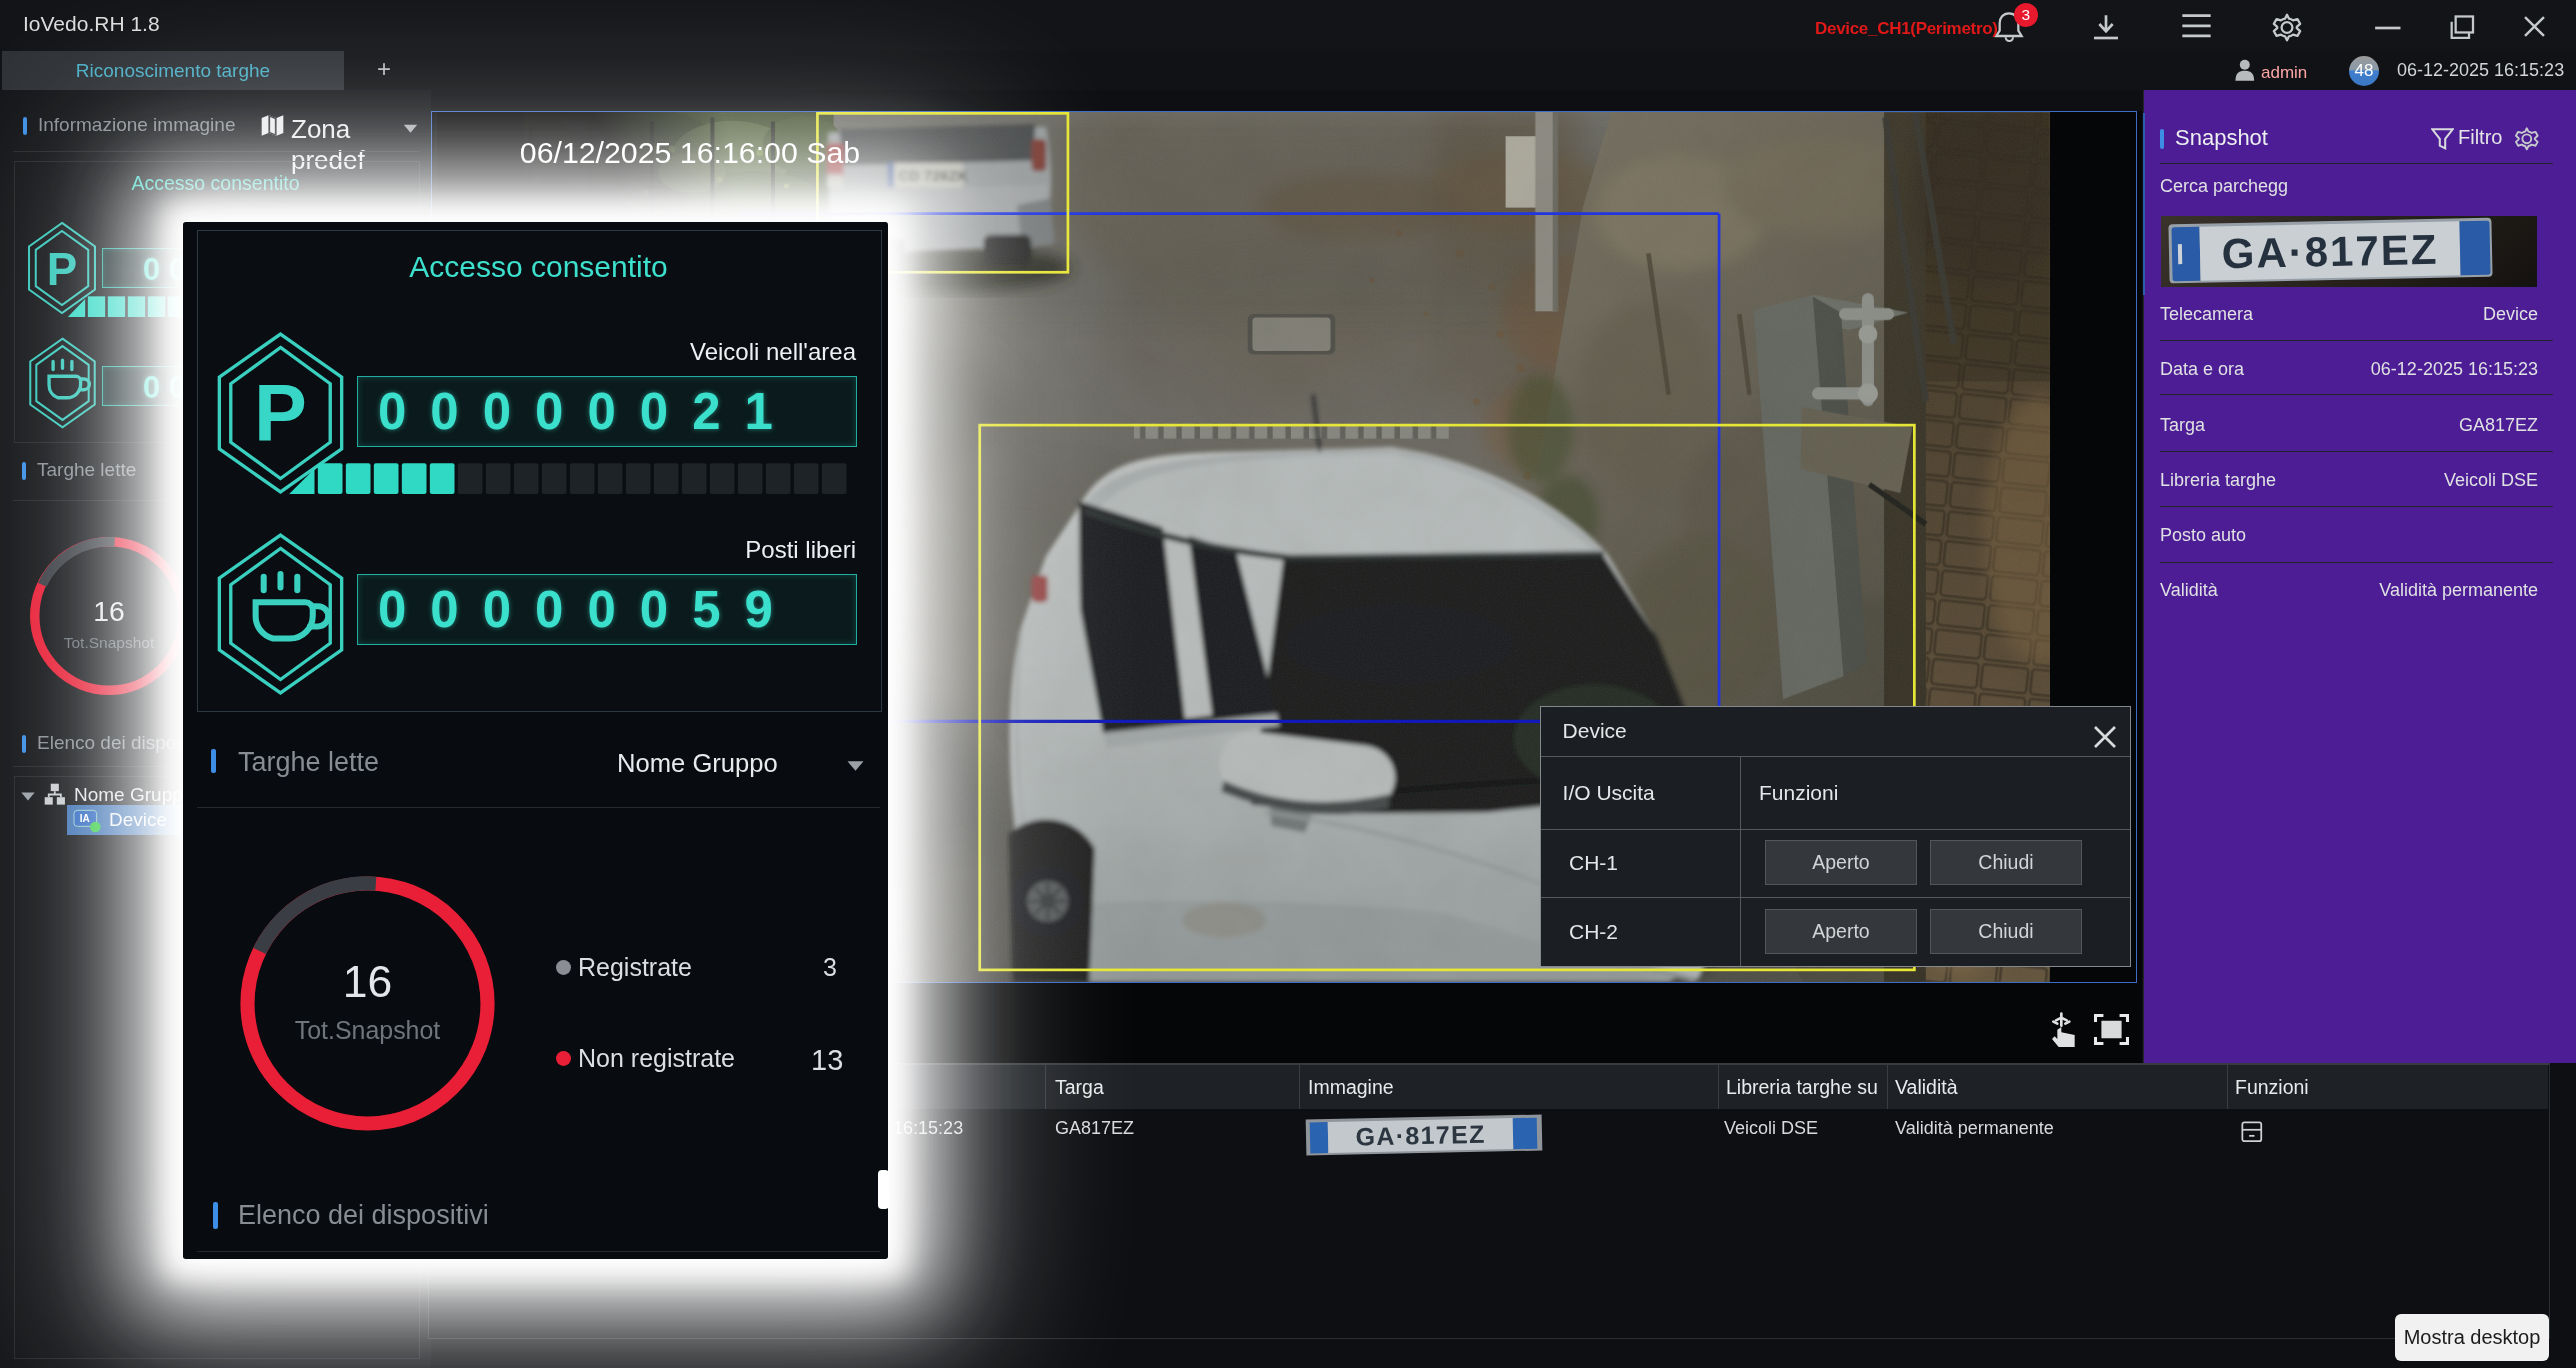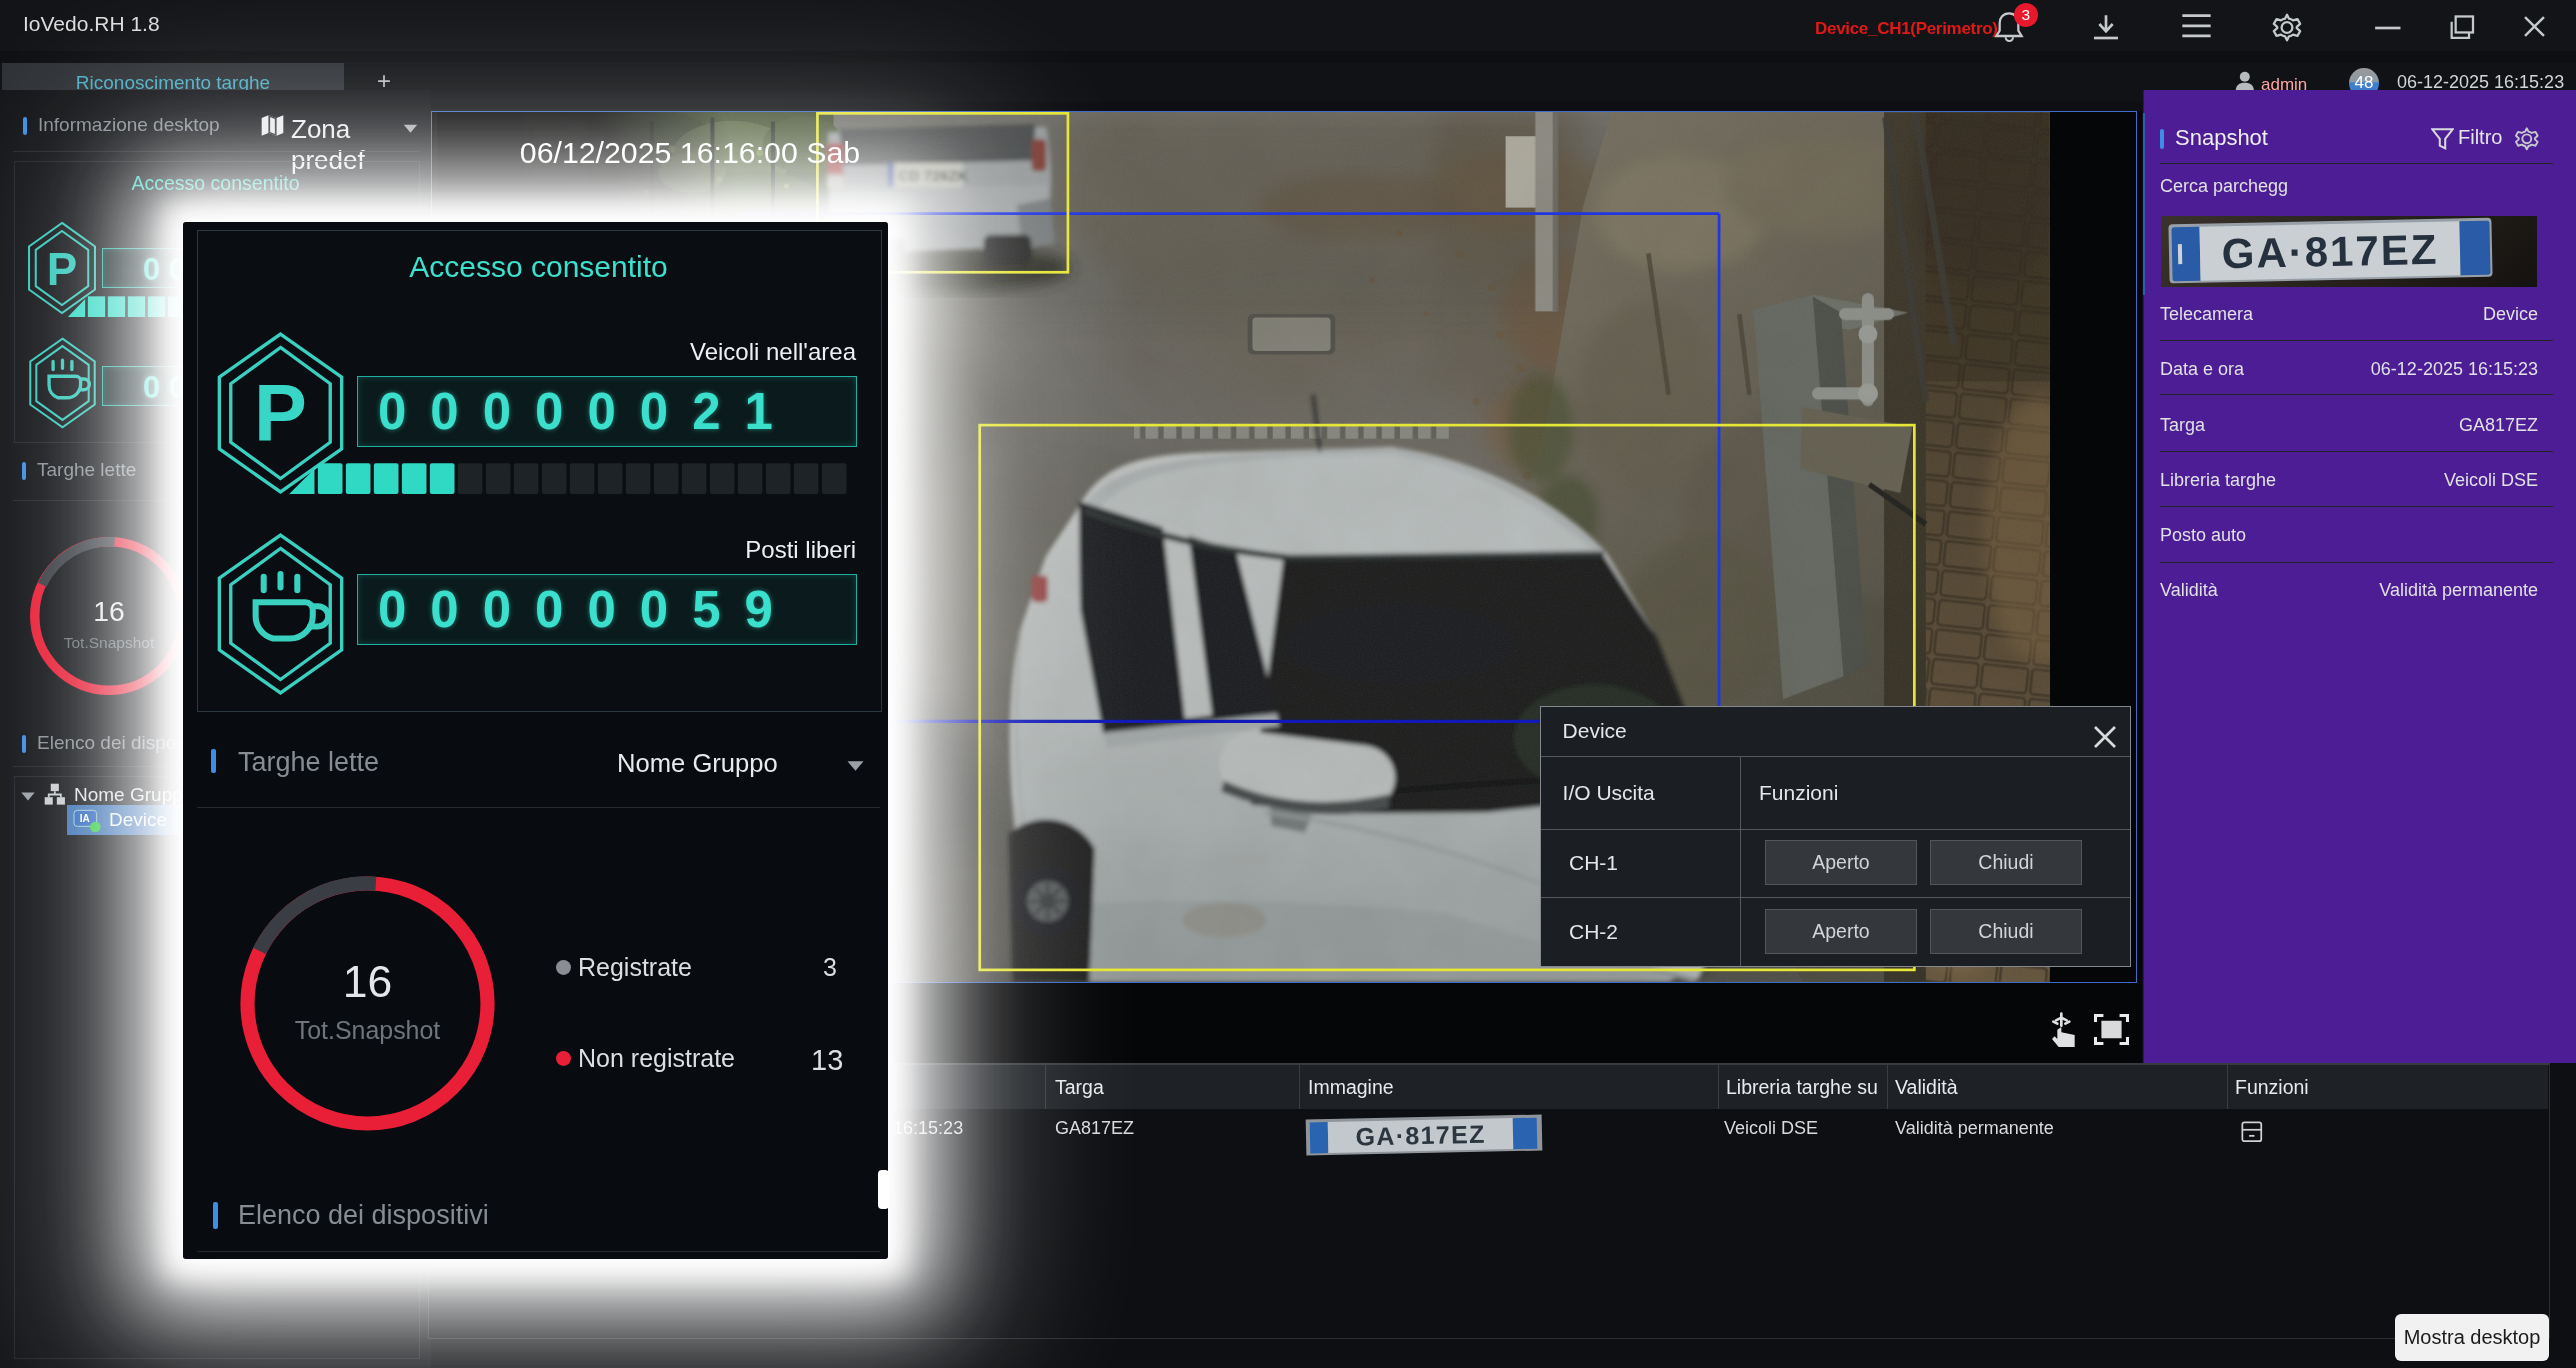--- a/index.html
+++ b/index.html
@@ -5,21 +5,21 @@
 html,body{margin:0;padding:0;background:#000;}
 #app{position:relative;width:2576px;height:1369px;background:#0d0f12;font-family:"Liberation Sans",sans-serif;overflow:hidden;}
 .abs{position:absolute;}
 
 #titlebar{position:absolute;left:0;top:0;width:2576px;height:51px;background:#121417;}
 #apptitle{position:absolute;left:23px;top:12px;font-size:21px;color:#dcdcdc;}
 #redlabel{position:absolute;left:1815px;top:19px;font-size:17px;color:#e01818;font-weight:bold;letter-spacing:-0.3px;}
 .tico{position:absolute;top:0;}
 #badge3{position:absolute;left:2014px;top:3.4px;width:23.6px;height:23.6px;border-radius:12px;background:#e8192c;color:#fff;font-size:15.5px;text-align:center;line-height:23.6px;}
 
-#tabbar{position:absolute;left:0;top:51px;width:2576px;height:39px;background:#101215;margin-top:12px;}
+#tabbar{position:absolute;left:0;top:51px;width:2576px;height:39px;background:#101215;}
 #tabactive{position:absolute;left:2px;top:0;width:342px;height:39px;background:#2e3237;color:#4cafc5;font-size:19px;text-align:center;line-height:39px;}
 #tabplus{position:absolute;left:364px;top:0;width:40px;height:39px;color:#b8bcc0;font-size:24px;text-align:center;line-height:36px;}
 #admintxt{position:absolute;left:2261px;top:12px;font-size:17px;color:#fca5a5;line-height:20px;}
 #circ48{position:absolute;left:2349px;top:4.7px;width:30px;height:30px;border-radius:15px;background:linear-gradient(#9a9a9a 0%,#8a9aa8 45%,#3f7fd0 50%,#3b76c2 100%);color:#fff;font-size:17px;text-align:center;line-height:30px;}
 #hdrdate{position:absolute;left:2397px;top:9.4px;font-size:18px;color:#d2d5d8;line-height:20px;}
 
 #leftpanel{position:absolute;left:0;top:90px;width:431px;height:1279px;background:#131518;}
 .bluebar{position:absolute;width:4px;border-radius:2px;background:#3d8fe6;}
 .lpgray{color:#8a9096;font-size:19px;}
 .sep{position:absolute;height:0.7px;background:#26292d;}
@@ -100,21 +100,21 @@
     <path d="M2 34 C2 22 8 19 16 19 C24 19 30 22 30 34 Z" fill="#b8bbbe"></path>
   </svg>
   <div id="admintxt">admin</div>
   <div id="circ48">48</div>
   <div id="hdrdate">06-12-2025 16:15:23</div>
 </div>
 
 <div id="leftpanel">
 
   <div class="bluebar" style="left:23px;top:27px;height:17.5px"></div>
-  <div class="abs lpgray" style="left:38px;top:24px">Informazione desktop</div>
+  <div class="abs lpgray" style="left:38px;top:24px">Informazione immagine</div>
   <svg class="abs" style="left:261px;top:24px" width="23" height="23" viewBox="0 0 34 34">
     <path d="M1 6 L11 2 V28 L1 32 Z M12 2 L22 6 V32 L12 28 Z M23 6 L33 2 V28 L23 32 Z" fill="#e8eaec"></path>
     <path d="M12 2 L22 6 V32 L12 28 Z" fill="#0e1013"></path>
     <path d="M13.5 4.5 L20.5 7.5 V29.5 L13.5 26.5 Z" fill="#e8eaec"></path>
   </svg>
   <div class="abs" style="left:291px;top:24px;font-size:26px;color:#e8eaec">Zona predef</div>
   <svg class="abs" style="left:403px;top:34px" width="15" height="9.4" viewBox="0 0 22 14">
         <path d="M1 1 L11 13 L21 1 Z" fill="#a8acb0"></path>
       </svg>
   <div class="sep" style="left:12.8px;top:61px;width:406px"></div>

